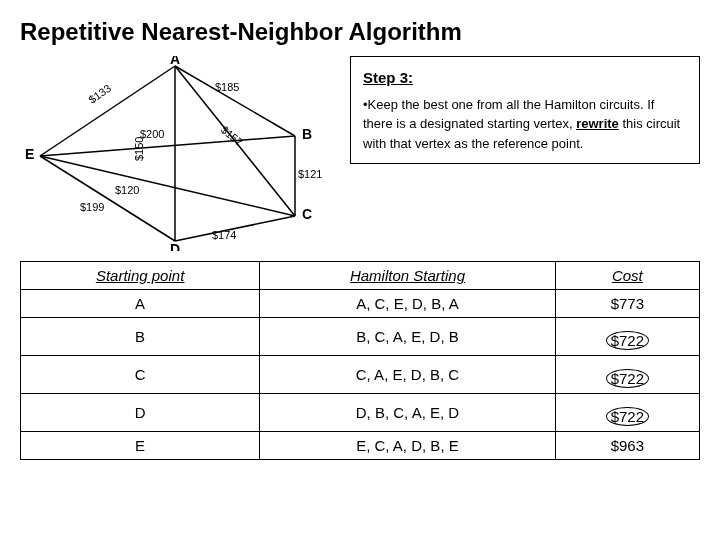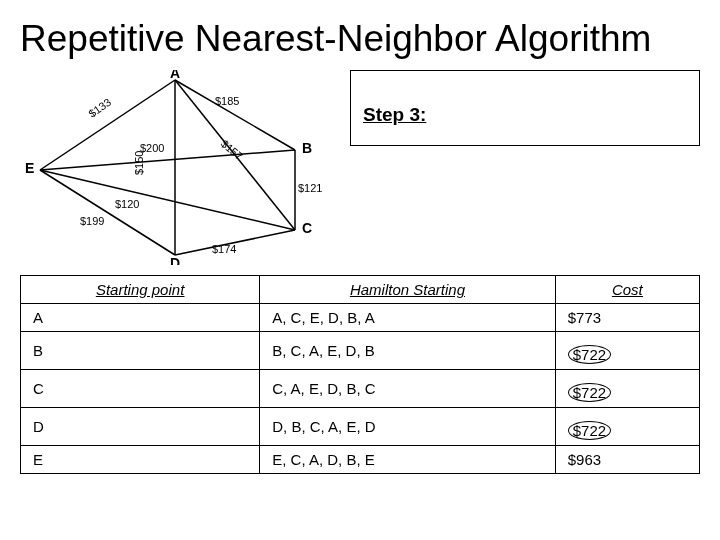--- a/index.html
+++ b/index.html
@@ -13,22 +13,22 @@
 
     .page {
       width: 720px;
       height: 540px;
       padding: 18px 20px 10px 20px;
       display: flex;
       flex-direction: column;
     }
 
     .title {
-      font-size: 37px;
-      font-weight: normal;
+      font-size: 24px;
+      font-weight: bold;
       margin-bottom: 10px;
       font-family: Arial, sans-serif;
     }
 
     .top-section {
       display: flex;
       flex-direction: row;
       align-items: flex-start;
       margin-bottom: 10px;
       gap: 20px;
@@ -43,42 +43,42 @@
 
     .step-box {
       border: 1.5px solid #000;
       padding: 10px 12px;
       flex: 1;
       font-size: 13.5px;
       line-height: 1.5;
     }
 
     .step-box .step-title {
-      font-size: 19px;
+      font-size: 15px;
       font-weight: bold;
       text-decoration: underline;
       margin-bottom: 5px;
-      margin-top: 20px;
     }
 
     .step-box p {
       font-size: 13px;
     }
 
     .step-box strong {
       font-style: normal;
       text-decoration: underline;
       font-weight: bold;
     }
 
     
     .data-table {
       width: 100%;
       border-collapse: collapse;
       font-size: 15px;
+      text-align: center;
     }
 
     .data-table th, .data-table td {
       border: 1.5px solid #000;
       padding: 5px 12px;
       font-size: 15px;
     }
 
     .data-table th {
       font-weight: normal;
@@ -152,20 +152,23 @@
         <text x="200" y="75" font-size="11" font-family="Arial" transform="rotate(40, 200, 75)">$157</text>
 
         <text x="278" y="122" font-size="11" font-family="Arial">$121</text>
 
         <text x="192" y="183" font-size="11" font-family="Arial">$174</text>
       </svg>
     </div>
 
     <div class="step-box">
       <div class="step-title">Step 3:</div>
+      <p>
+        •Keep the best one from all the Hamilton circuits. If there is a designated starting vertex, <strong>rewrite</strong> this circuit with that vertex as the reference point.
+      </p>
     </div>
   </div>
 
   <table class="data-table">
     <thead>
       <tr>
         <th><em><u>Starting point</u></em></th>
         <th><em><u>Hamilton Starting</u></em></th>
         <th><em><u>Cost</u></em></th>
       </tr>

